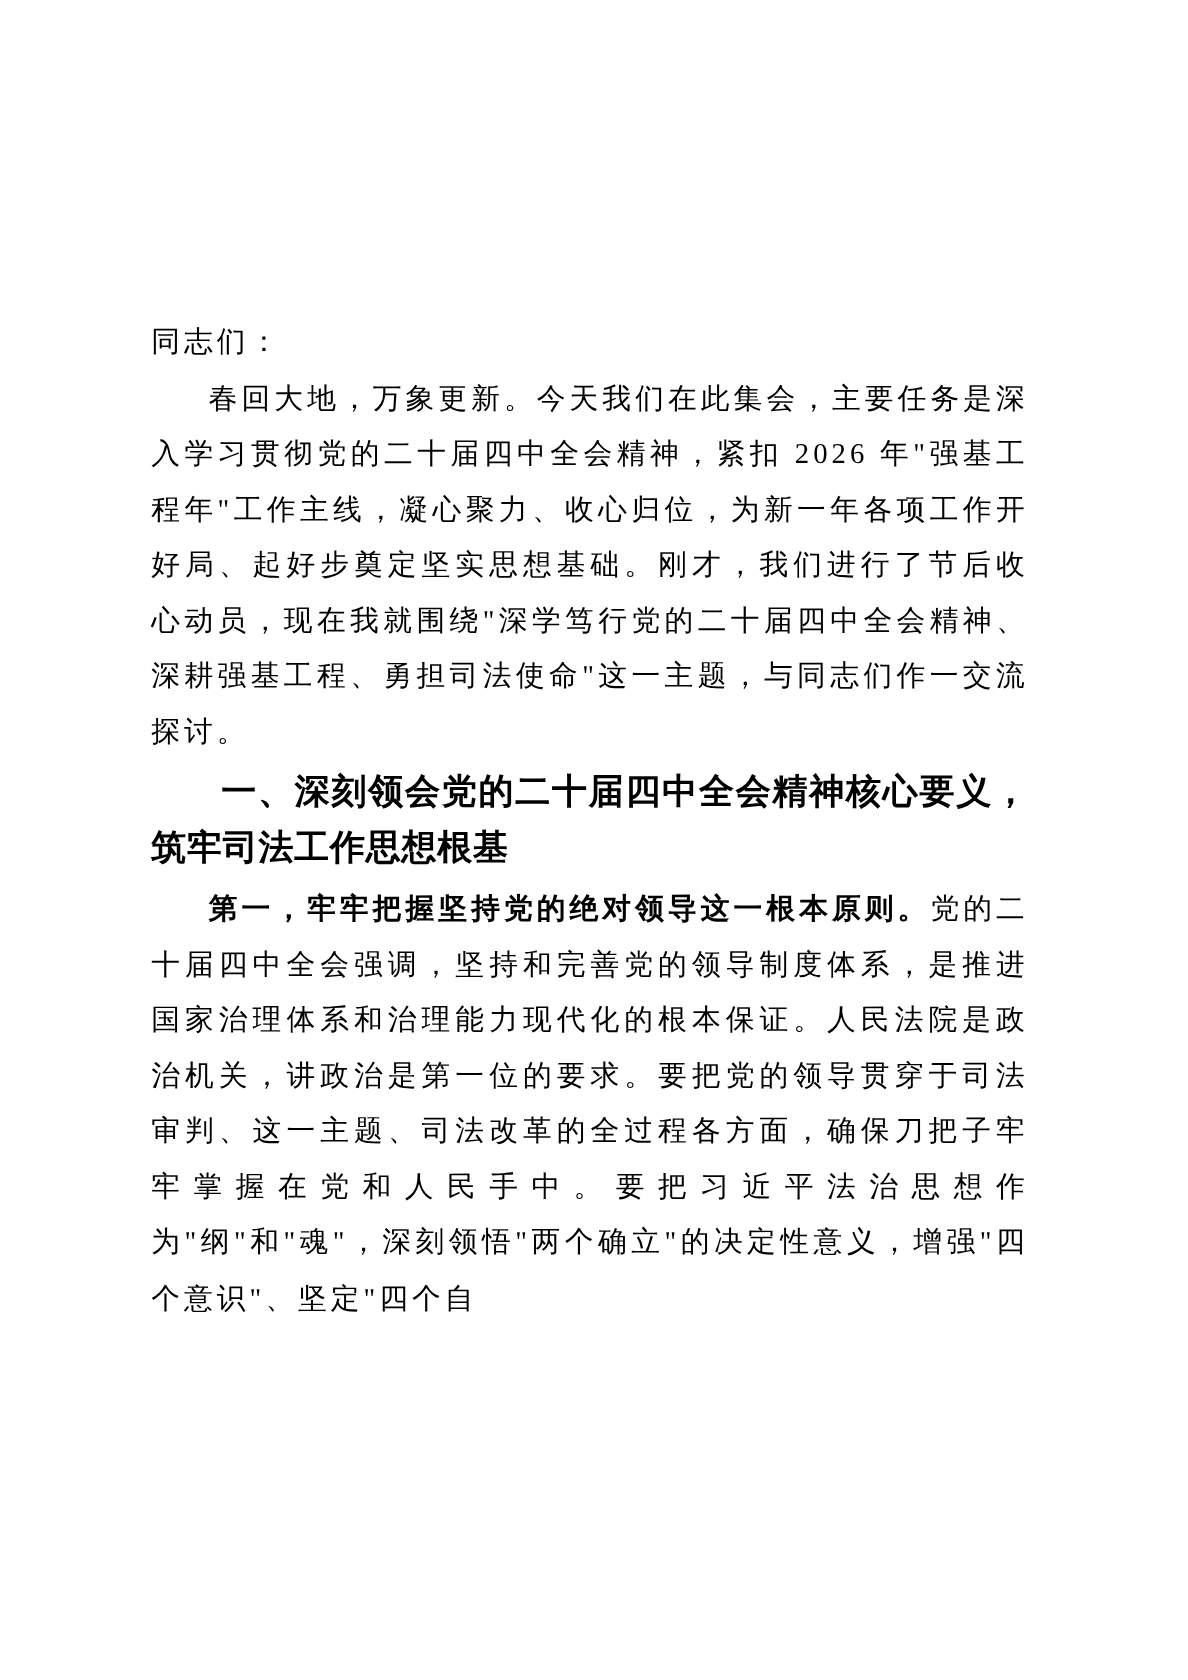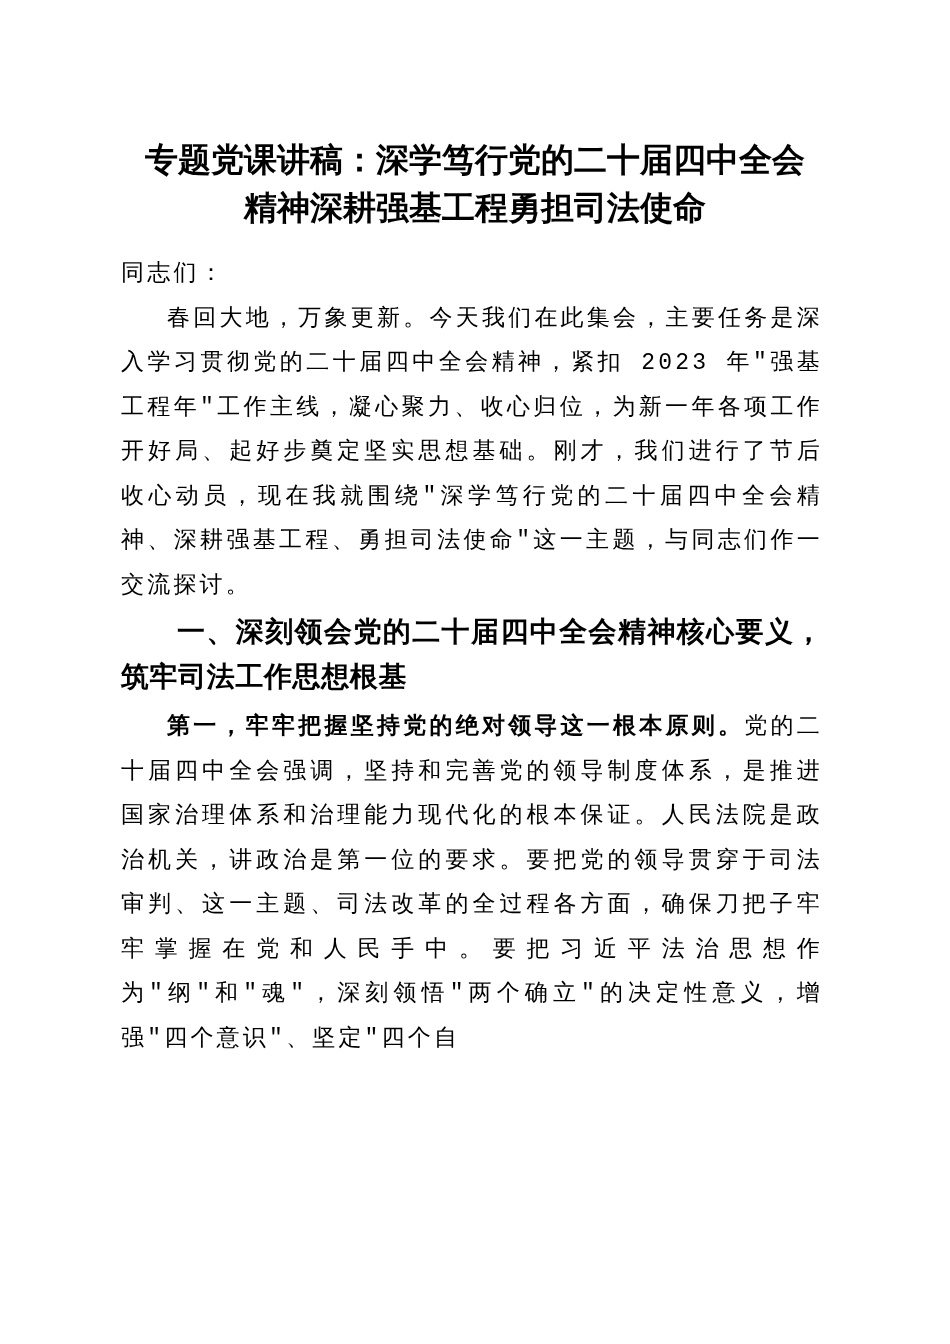--- a/index.html
+++ b/index.html
@@ -34,21 +34,21 @@
       line-height: 48px;
       letter-spacing: 0px;
       margin: 0;
     }
     .title span { display: block; white-space: nowrap; }
     .body {
       position: absolute;
       left: 121px;
       top: 252px;
       width: 702px;
-      font-family: Liberation Mono, monospace;
+      font-family: Liberation Serif, serif;
       font-size: 23px;
       line-height: 44.5px;
       letter-spacing: 3.2px;
       text-align: justify;
     }
     .body p {
       margin: 0;
     }
     .salutation {
       margin-bottom: 0;
@@ -64,28 +64,24 @@
     }
     .lead {
       font-weight: bold;
     }
     .para-gap { margin-top: 4px !important; }
   </style>
 </head>
 <body>
 
 <div class="page">
-  <h1 class="title">
-    <span>专题党课讲稿：深学笃行党的二十届四中全会</span>
-    <span>精神深耕强基工程勇担司法使命</span>
-  </h1>
 
   <div class="body">
     <p class="salutation">同志们：</p>
 
-    <p class="indent">春回大地，万象更新。今天我们在此集会，主要任务是深入学习贯彻党的二十届四中全会精神，紧扣 2023 年"强基工程年"工作主线，凝心聚力、收心归位，为新一年各项工作开好局、起好步奠定坚实思想基础。刚才，我们进行了节后收心动员，现在我就围绕"深学笃行党的二十届四中全会精神、深耕强基工程、勇担司法使命"这一主题，与同志们作一交流探讨。</p>
+    <p class="indent">春回大地，万象更新。今天我们在此集会，主要任务是深入学习贯彻党的二十届四中全会精神，紧扣 2026 年"强基工程年"工作主线，凝心聚力、收心归位，为新一年各项工作开好局、起好步奠定坚实思想基础。刚才，我们进行了节后收心动员，现在我就围绕"深学笃行党的二十届四中全会精神、深耕强基工程、勇担司法使命"这一主题，与同志们作一交流探讨。</p>
 
     <p class="heading para-gap">一、深刻领会党的二十届四中全会精神核心要义，筑牢司法工作思想根基</p>
 
 
     <p class="indent para-gap"><span class="lead">第一，牢牢把握坚持党的绝对领导这一根本原则。</span><span>党的二十届四中全会强调，坚持和完善党的领导制度体系，是推进国家治理体系和治理能力现代化的根本保证。人民法院是政治机关，讲政治是第一位的要求。要把党的领导贯穿于司法审判、这一主题、司法改革的全过程各方面，确保刀把子牢牢掌握在党和人民手中。要把习近平法治思想作为"纲"和"魂"，深刻领悟"两个确立"的决定性意义，增强"四个意识"、坚定"四个自</span></p>
   </div>
 </div>
 
 </body></html>

